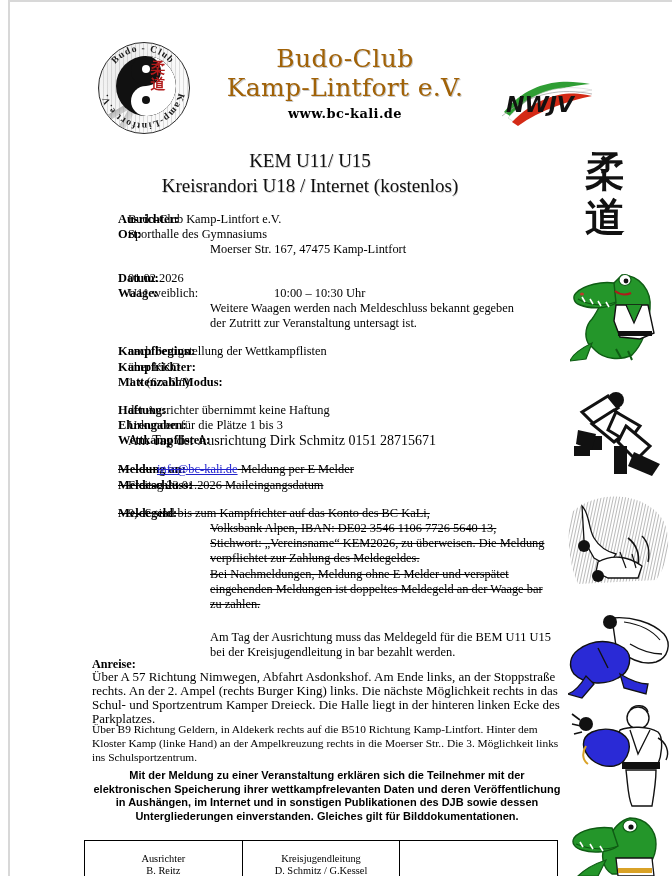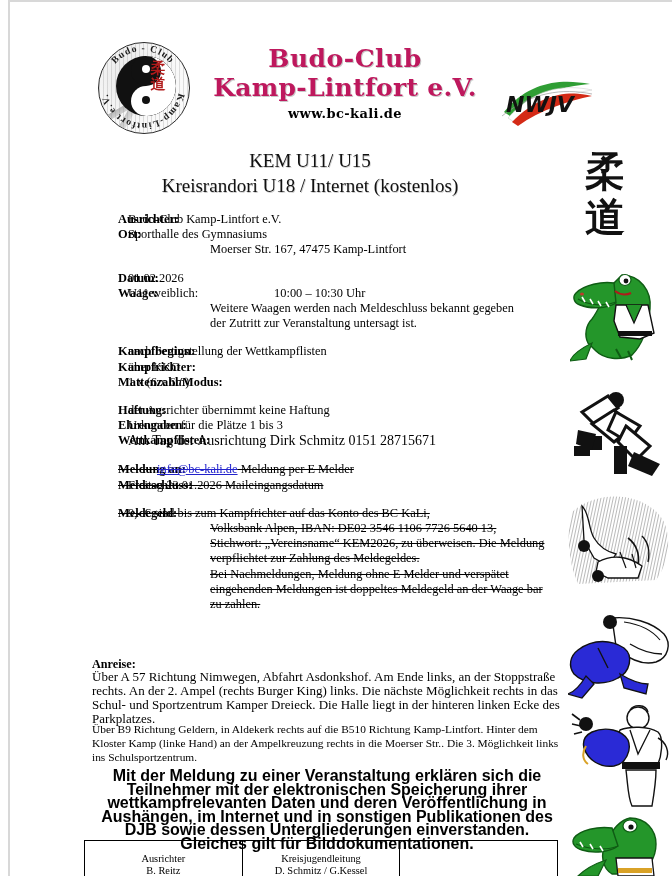--- a/index.html
+++ b/index.html
@@ -126,22 +126,22 @@
   }
 
   .title-block {
     position: absolute;
     left: 190px; top: 16px;
     width: 290px;
     text-align: center;
   }
   .t-line1, .t-line2 {
     font-family: "DejaVu Serif", serif;
-    font-weight: bold;
-    color: #be185d;
+    font-weight: normal;
+    color: #a16207;
     text-shadow: 1px 1px 0 #c9c9c9;
     white-space: nowrap;
   }
   .t-line1 { font-size: 25px; line-height: 29px; letter-spacing: .5px;}
   .t-line2 { font-size: 25px; line-height: 30px; letter-spacing: .3px;}
   .t-www {
     font-family: "DejaVu Serif", serif;
     font-weight: bold;
     font-size: 13px;
     line-height: 22px;
@@ -225,21 +225,21 @@
     line-height: 14px;
   }
 
   .declaration {
     position: absolute;
     left: 82px; top: 767px;
     width: 470px;
     text-align: center;
     font-family: "Liberation Sans", sans-serif;
     font-weight: bold;
-    font-size: 16px;
+    font-size: 11px;
     line-height: 13.6px;
   }
 
   .sig-table {
     position: absolute;
     left: 74px; top: 838px;
     width: 474px;
     border-collapse: collapse;
   }
   .sig-table td {
@@ -406,20 +406,24 @@
         </div>
         <div class="sub">Volksbank Alpen, IBAN: DE02 3546 1106 7726 5640 13,</div>
         <div class="sub">Stichwort: „Vereinsname“ KEM2026, zu überweisen. Die Meldung</div>
         <div class="sub">verpflichtet zur Zahlung des Meldegeldes.</div>
         <div class="sub">Bei Nachmeldungen, Meldung ohne E Melder und verspätet</div>
         <div class="sub">eingehenden Meldungen ist doppeltes Meldegeld an der Waage bar</div>
         <div class="sub">zu zahlen.</div>
       </div>
     </div>
 
+    <div class="paid-note">
+      <div>Am Tag der Ausrichtung muss das Meldegeld für die BEM U11 U15</div>
+      <div>bei der Kreisjugendleitung in bar bezahlt werden.</div>
+    </div>
 
     <div class="anreise-head">Anreise:</div>
     <div class="anreise-1">Über A 57 Richtung Nimwegen, Abfahrt Asdonkshof.  Am Ende links, an der Stoppstraße rechts. An der 2. Ampel (rechts Burger King) links. Die nächste Möglichkeit rechts in das Schul- und Sportzentrum Kamper Dreieck. Die Halle liegt in der hinteren linken Ecke des Parkplatzes.</div>
     <div class="anreise-2">Über B9 Richtung Geldern, in Aldekerk rechts auf die B510 Richtung Kamp-Lintfort. Hinter dem Kloster Kamp (linke Hand) an der Ampelkreuzung rechts in die Moerser Str.. Die 3. Möglichkeit links ins Schulsportzentrum.</div>
 
     <div class="declaration">Mit der Meldung zu einer Veranstaltung erklären sich die Teilnehmer mit der elektronischen Speicherung ihrer wettkampfrelevanten Daten und deren Veröffentlichung in Aushängen, im Internet und in sonstigen Publikationen des DJB sowie dessen Untergliederungen einverstanden. Gleiches gilt für Bilddokumentationen.</div>
 
     <table class="sig-table">
       <tbody>
           <tr>

